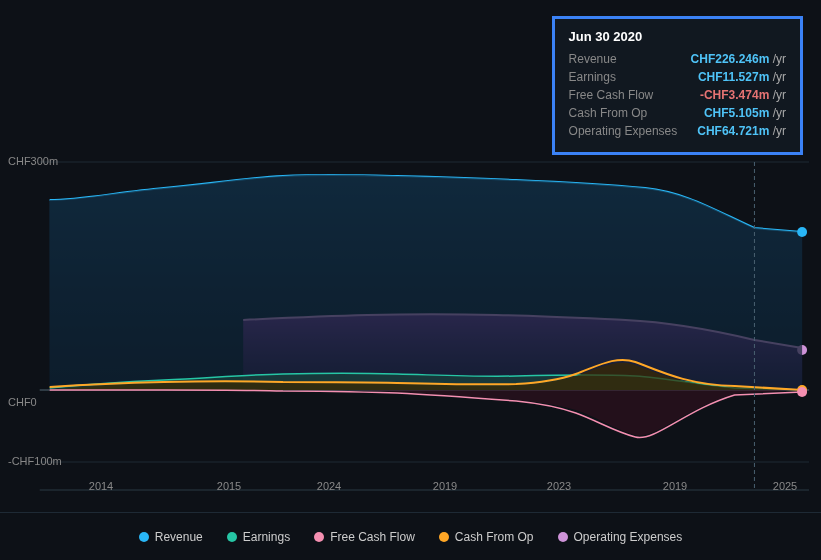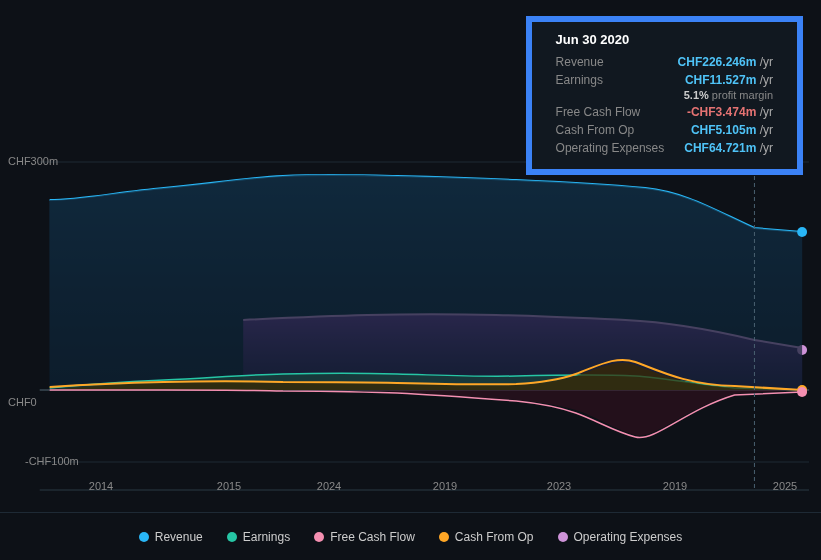--- a/index.html
+++ b/index.html
@@ -12,22 +12,22 @@
       overflow: hidden;
       position: relative;
     }
 
     
     .tooltip {
       position: absolute;
       top: 16px;
       right: 18px;
       background: #111820;
-      border: 6px solid #3b82f6;
-      padding: 10px 24px;
+      border: 3px solid #3b82f6;
+      padding: 10px 14px;
       min-width: 240px;
       z-index: 10;
     }
     .tooltip-date {
       font-size: 13px;
       font-weight: bold;
       color: #fff;
       margin-bottom: 8px;
     }
     .tooltip-row {
@@ -301,44 +301,41 @@
 
     <line class="cursor-line" x1="760" y1="162" x2="760" y2="490"></line>
 
     <circle cx="808" cy="232" r="5" fill="#29b6f6"></circle>
 
     <line stroke="#2a3a45" stroke-width="1" x1="40" y1="490" x2="815" y2="490"></line>
   </svg>
 
   <span class="y-label" style="top: 155px;">CHF300m</span>
   <span class="y-label" style="top: 384px; margin-top: 12px;">CHF0</span>
-  <span class="y-label" style="top: 455px; margin-left: 17px;">-CHF100m</span>
+  <span class="y-label" style="top: 455px;">-CHF100m</span>
 
   <span class="x-label" style="left: 53px;">2014</span>
   <span class="x-label" style="left: 181px; text-align: center;">2015</span>
   <span class="x-label" style="left: 281px;">2024</span>
   <span class="x-label" style="left: 397px;">2019</span>
   <span class="x-label" style="left: 511px;">2023</span>
   <span class="x-label" style="left: 627px;">2019</span>
   <span class="x-label" style="left: 737px;">2025</span>
 </div>
 
 <div class="tooltip">
   <div class="tooltip-date">Jun 30 2020</div>
   <div class="tooltip-row">
     <span class="tooltip-label">Revenue</span>
     <span class="tooltip-value green">CHF226.246m <span style="color:#aaa;font-weight:normal">/yr</span></span>
   </div>
   <div class="tooltip-row">
     <span class="tooltip-label">Earnings</span>
     <span class="tooltip-value green">CHF11.527m <span style="color:#aaa;font-weight:normal">/yr</span></span>
   </div>
-  <div class="margin-row">
-    <span><strong style="color:#ccc">5.1%</strong> <span style="color:#888">profit margin</span></span>
-  </div>
   <div class="tooltip-row">
     <span class="tooltip-label">Free Cash Flow</span>
     <span class="tooltip-value negative">-CHF3.474m <span style="color:#aaa;font-weight:normal">/yr</span></span>
   </div>
   <div class="tooltip-row">
     <span class="tooltip-label">Cash From Op</span>
     <span class="tooltip-value green">CHF5.105m <span style="color:#aaa;font-weight:normal">/yr</span></span>
   </div>
   <div class="tooltip-row">
     <span class="tooltip-label">Operating Expenses</span>

